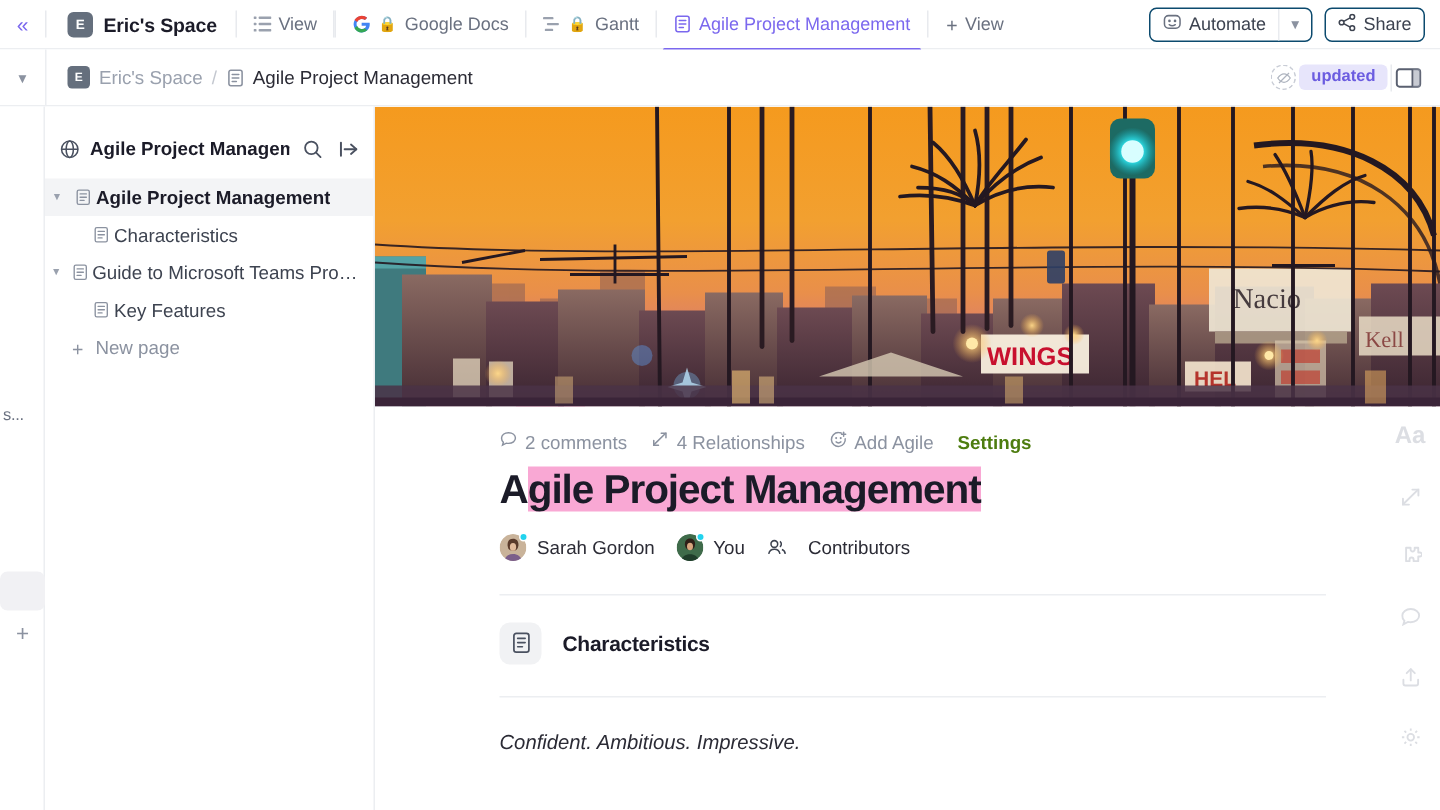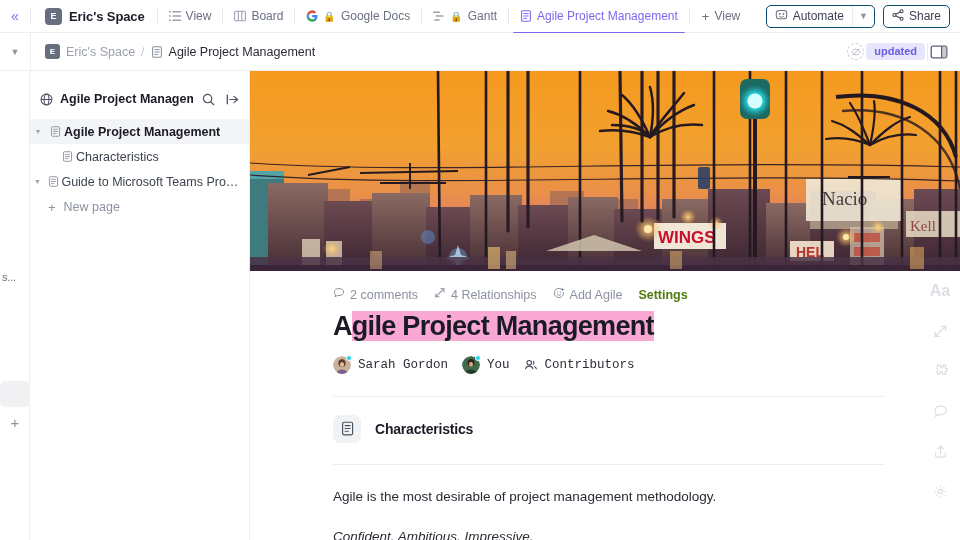--- a/index.html
+++ b/index.html
@@ -155,31 +155,31 @@
   .doctitle {
     margin: 9px 0 0 83px; font-size: 27px; font-weight: bold; letter-spacing: -0.7px;
     color: #1b1b28; line-height: 1.18; position: relative; display: inline-block;
   }
   .doctitle .caret-bar {
     display: inline-block; width: 1px; height: 26px; background: #1b1b28;
     vertical-align: -5px; margin-right: -1px;
   }
   .sel-hl { background: #f9a8d4; }
 
-  .people { display: flex; align-items: center; gap: 14px; padding: 13px 4px 0 83px; font-family: Liberation Mono, monospace; }
+  .people { display: flex; align-items: center; gap: 14px; padding: 13px 4px 0 83px; }
   .person { display: flex; align-items: center; gap: 7px; font-size: 12.5px; color: #2b2b35; cursor: pointer; }
   .av-wrap { position: relative; width: 18px; height: 18px; }
   .av {
     width: 18px; height: 18px; border-radius: 50%; overflow: hidden; display: block;
   }
   .pres {
     position: absolute; right: -1px; top: -1px; width: 6px; height: 6px;
     border-radius: 50%; background: #22d3ee; border: 1.5px solid #fff;
   }
-  .contrib { display: flex; gap: 7px; font-size: 12.5px; color: #2b2b35; cursor: pointer; }
+  .contrib { display: flex; gap: 14px; font-size: 12.5px; color: #2b2b35; cursor: pointer; }
 
   .hr { margin: 22px 0 0 83px; width: 551px; height: 1px; background: #eceef1; }
 
   .subpage {
     display: flex; align-items: center; gap: 14px; margin: 18px 0 0 83px; cursor: pointer;
   }
   .subpage-ic {
     width: 28px; height: 28px; border-radius: 7px; background: #f1f2f4;
     display: flex; align-items: center; justify-content: center; color: #4a5160;
   }
@@ -225,30 +225,20 @@
               <rect x="3.4" y="5.2" width="8.6" height="1.6" rx="0.6"></rect>
               <rect x="0" y="9.4" width="2" height="1.6" rx="0.4"></rect>
               <rect x="3.4" y="9.4" width="8.6" height="1.6" rx="0.6"></rect>
             </g>
           </svg>
       </span>
       <span>View</span>
     </div>
     <div class="vline"></div>
 
-    <div class="tab">
-      <span class="ic">
-        <svg width="12" height="12" viewBox="0 0 12 12">
-            <rect x="0.6" y="1.2" width="10.8" height="9.6" rx="1.4" fill="none" stroke="currentColor" stroke-width="1.1"></rect>
-            <line x1="4.4" y1="1.2" x2="4.4" y2="10.8" stroke="currentColor" stroke-width="1.1"></line>
-            <line x1="7.8" y1="1.2" x2="7.8" y2="10.8" stroke="currentColor" stroke-width="1.1"></line>
-          </svg>
-      </span>
-      <span>Board</span>
-    </div>
     <div class="vline"></div>
 
     <div class="tab">
       <span class="ic">
         <svg width="12" height="12" viewBox="0 0 12 12">
             <path d="M11.4 5.1H6.1v2.1h3a3 3 0 0 1-3 2.2 3.4 3.4 0 1 1 2.2-6l1.5-1.5A5.5 5.5 0 1 0 6.1 11.6c3.2 0 5.4-2.2 5.4-5.4 0-.4 0-.8-.1-1.1z" fill="#4285f4"></path>
             <path d="M1.3 3.4l1.8 1.3A3.4 3.4 0 0 1 8.3 3.4l1.5-1.5A5.5 5.5 0 0 0 1.3 3.4z" fill="#ea4335"></path>
             <path d="M6.1 11.6a5.5 5.5 0 0 0 3.8-1.4L8.1 8.8a3.4 3.4 0 0 1-5-1.5L1.3 8.6A5.5 5.5 0 0 0 6.1 11.6z" fill="#34a853"></path>
           </svg>
       </span>
@@ -435,20 +425,33 @@
               <g stroke="currentColor" stroke-width="0.95" stroke-linecap="round">
                 <line x1="3.7" y1="3.6" x2="8.3" y2="3.6"></line>
                 <line x1="3.7" y1="6" x2="8.3" y2="6"></line>
                 <line x1="3.7" y1="8.3" x2="6.6" y2="8.3"></line>
               </g>
             </svg>
         </span>
         <span class="lbl">Guide to Microsoft Teams Project...</span>
       </div>
 
+      <div class="ds-row child">
+        <span class="docic">
+          <svg width="11" height="11" viewBox="0 0 12 12">
+              <rect x="1.6" y="0.8" width="8.8" height="10.4" rx="1.2" fill="none" stroke="currentColor" stroke-width="1"></rect>
+              <g stroke="currentColor" stroke-width="0.95" stroke-linecap="round">
+                <line x1="3.7" y1="3.6" x2="8.3" y2="3.6"></line>
+                <line x1="3.7" y1="6" x2="8.3" y2="6"></line>
+                <line x1="3.7" y1="8.3" x2="6.6" y2="8.3"></line>
+              </g>
+            </svg>
+        </span>
+        <span class="lbl">Key Features</span>
+      </div>
 
       <div class="ds-new">
         <span style="font-size:13px">+</span>
         <span>New page</span>
       </div>
     </div>
   </div>
 
   <div class="docpane">
 
@@ -728,21 +731,20 @@
                 <line x1="5.1" y1="7.4" x2="10.1" y2="7.4"></line>
                 <line x1="5.1" y1="10.2" x2="8.3" y2="10.2"></line>
               </g>
             </svg>
         </span>
         <span class="subpage-lbl">Characteristics</span>
       </div>
 
       <div class="hr2"></div>
 
-      <div class="para">Agile is the most desirable of project management methodology.</div>
       <div class="para italic">Confident. Ambitious. Impressive.</div>
     </div>
   </div>
 
   <div class="rightrail">
     <div class="rr-ic" style="font-weight:bold;font-size:16px">
       <span>Aa</span>
     </div>
     <div class="rr-ic">
       <svg width="15" height="15" viewBox="0 0 15 15">

